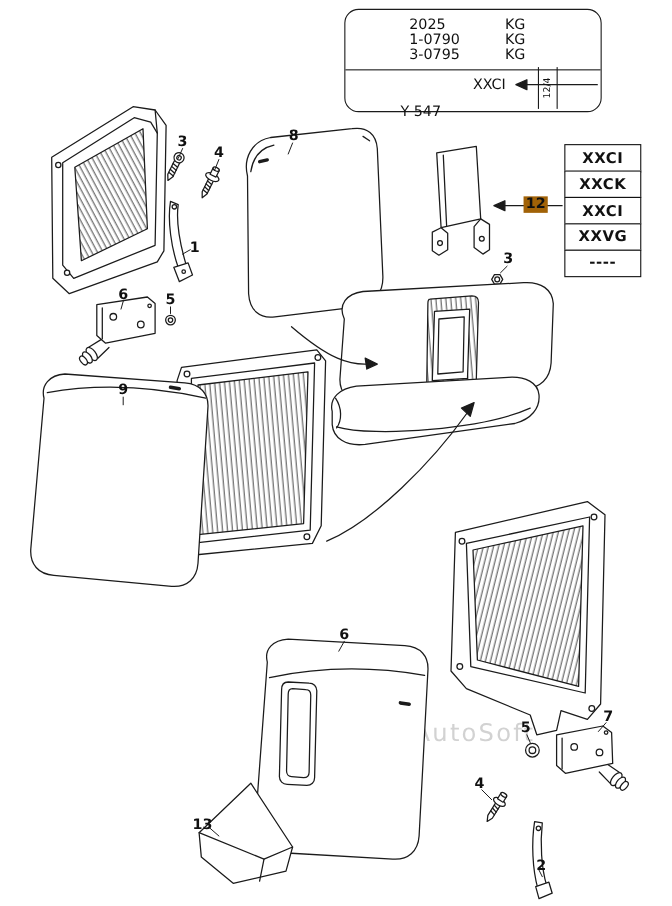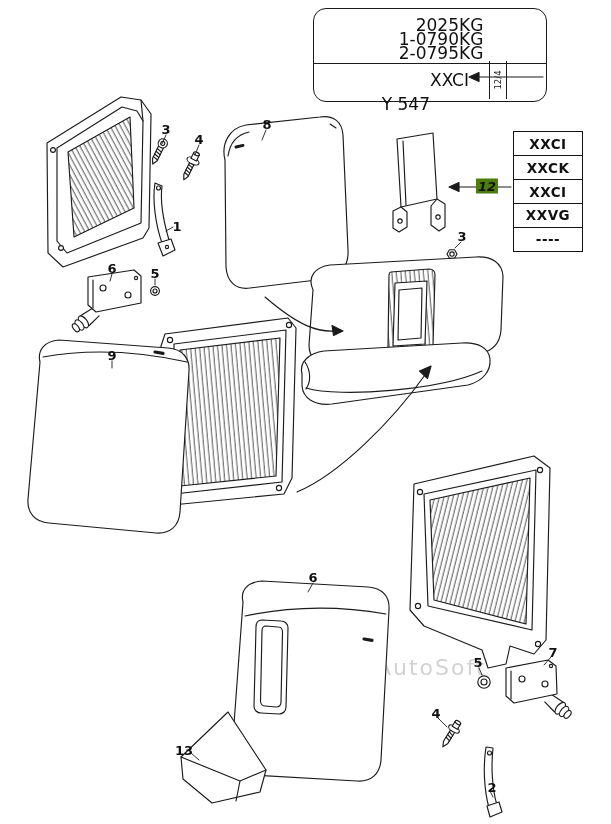--- a/index.html
+++ b/index.html
@@ -2,38 +2,38 @@
 <html><head>
 <meta charset="utf-8">
 <style>
   html,body{margin:0;padding:0;background:#fff;}
   .stage{position:relative;width:611px;height:824px;background:#fff;overflow:hidden;
          font-family:"DejaVu Sans",sans-serif;color:#111;}
   .watermark{position:absolute;left:376px;top:655px;font-size:22px;letter-spacing:2px;
              color:#d2d2d2;user-select:none;}
   svg.art{position:absolute;left:0;top:0;}
   .plate{position:absolute;left:313px;top:8px;width:232px;height:92px;
-         border:1.3px solid #1b1b1b;border-radius:13px;font-size:17px;background:transparent;text-align:right;}
+         border:1.3px solid #1b1b1b;border-radius:13px;font-size:13px;background:transparent;}
   .plate .row{position:absolute;left:58px;display:flex;}
   .plate .row .val{display:inline-block;width:87px;}
   .plate .divider{position:absolute;left:0;right:0;top:54px;border-top:1.2px solid #1b1b1b;}
   .plate .coderow{position:absolute;left:50px;top:61px;display:flex;}
   .plate .coderow .val{display:inline-block;width:66px;margin-top:24px;}
   .plate-tab{position:absolute;left:489px;top:61px;width:16px;height:38px;
              border-left:1px solid #1b1b1b;border-right:1px solid #1b1b1b;
              display:flex;align-items:center;justify-content:center;}
   .plate-tab span{transform:rotate(-90deg);font-size:8.5px;white-space:nowrap;}
   .legend{position:absolute;left:513px;top:131px;width:70px;}
   .legend .cell{height:23.5px;border:1.6px solid #111;margin-top:-1.6px;
                 display:flex;align-items:center;justify-content:center;
                 font-weight:700;font-size:13.5px;letter-spacing:.5px;background:#fff;}
   .legend .cell:first-child{margin-top:0;}
   .callout{position:absolute;transform:translate(-50%,-50%);
            font-weight:700;font-size:13px;color:#101010;}
-  .callout.on-line{background:#4d7c0f;padding:0 2px;font-style:italic;}
+  .callout.on-line{background:#a16207;padding:0 2px;}
 </style>
 </head>
 <body>
 
 <div class="stage">
 
   <div class="watermark">AutoSoft</div>
 
   <svg class="art" width="611" height="824" viewBox="0 0 611 824">
     <defs>
@@ -256,21 +256,21 @@
   <div class="plate">
     <div class="row" style="top:6px">
       <span class="val">2025</span>
       <span class="unit">KG</span>
     </div>
     <div class="row" style="top:20px">
       <span class="val">1-0790</span>
       <span class="unit">KG</span>
     </div>
     <div class="row" style="top:34px">
-      <span class="val">2-0795</span>
+      <span class="val">3-0795</span>
       <span class="unit">KG</span>
     </div>
     <div class="divider"></div>
     <div class="coderow">
       <span class="val">Y 547</span>
       <span>XXCI</span>
     </div>
   </div>
   <div class="plate-tab">
     <span>12/4</span>

